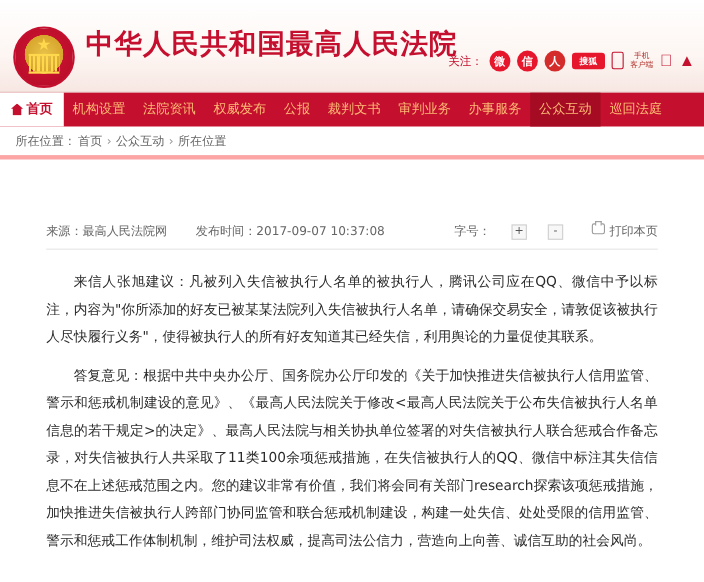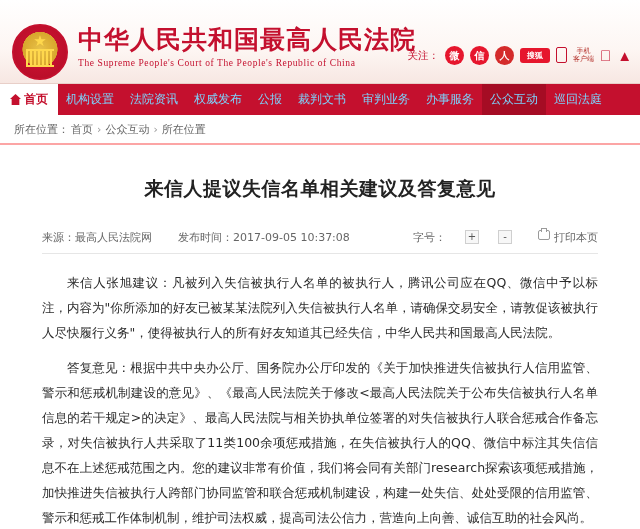--- a/index.html
+++ b/index.html
@@ -115,21 +115,21 @@
     background: #c4102e;
     display: flex;
     align-items: stretch;
     font-family: "DejaVu Sans", sans-serif;
     font-size: 12px;
   }
   .nav-item {
     display: flex;
     align-items: center;
     justify-content: center;
-    color: #7dd3fc;
+    color: #fdba74;
     padding: 0 8px;
     white-space: nowrap;
     cursor: pointer;
   }
   .nav-item.home {
     background: #ffffff;
     color: #c4102e;
     font-weight: bold;
     padding: 0 10px;
     gap: 3px;
@@ -140,21 +140,21 @@
   .home-ico {
     display: inline-block;
     width: 11px; height: 11px;
     background: #c4102e;
     clip-path: polygon(50% 0%, 100% 45%, 85% 45%, 85% 100%, 15% 100%, 15% 45%, 0% 45%);
   }
 
   
   .breadcrumb {
     height: 30px;
-    border-bottom: 2px solid #fca5a5;
+    border-bottom: 4px solid #fca5a5;
     display: flex;
     align-items: center;
     padding: 0 14px;
     font-size: 11px;
     color: #666;
     font-family: "DejaVu Sans", sans-serif;
     gap: 2px;
   }
   .breadcrumb a { color: #666; text-decoration: none; }
   .bc-sep { color: #999; margin: 0 2px; }
@@ -220,21 +220,20 @@
   }
   .art-body p { margin: 0 0 10px 0; text-indent: 2em; }
 </style>
 </head>
 <body>
 
 <div class="header">
   <div class="emblem"></div>
   <div class="titles">
     <div class="title-cn">中华人民共和国最高人民法院</div>
-    <div class="title-en">The Supreme People's Court of The People's Republic of China</div>
   </div>
 
   <div class="follow-bar">
     <span class="follow-label">关注：</span>
     <span class="social s-weibo">微</span>
     <span class="social s-wechat">信</span>
     <span class="social s-people">人</span>
     <span class="social s-sohu">搜狐</span>
     <span class="mini-col">
       <span class="mini-icon"></span>
@@ -268,38 +267,37 @@
 <div class="breadcrumb">
   <span>所在位置：</span>
   <a href="#">首页</a>
   <span class="bc-sep">›</span>
   <a href="#">公众互动</a>
   <span class="bc-sep">›</span>
   <a href="#">所在位置</a>
 </div>
 
 <div class="article">
-  <div class="art-title">来信人提议失信名单相关建议及答复意见</div>
 
   <div class="art-meta">
     <span>
       <span>来源：</span><span>最高人民法院网</span>
     </span>
     <span>
-      <span>发布时间：</span><span>2017-09-05 10:37:08</span>
+      <span>发布时间：</span><span>2017-09-07 10:37:08</span>
     </span>
     <span class="meta-spacer"></span>
     <span class="fontsize-group">
       <span>字号：</span>
       <span class="fs-btn">+</span>
       <span class="fs-btn">-</span>
     </span>
     <span class="print-group">
       <span class="print-ico"></span>
       <span>打印本页</span>
     </span>
   </div>
 
   <div class="art-body">
-    <p>来信人张旭建议：凡被列入失信被执行人名单的被执行人，腾讯公司应在QQ、微信中予以标注，内容为"你所添加的好友已被某某法院列入失信被执行人名单，请确保交易安全，请敦促该被执行人尽快履行义务"，使得被执行人的所有好友知道其已经失信，中华人民共和国最高人民法院。</p>
+    <p>来信人张旭建议：凡被列入失信被执行人名单的被执行人，腾讯公司应在QQ、微信中予以标注，内容为"你所添加的好友已被某某法院列入失信被执行人名单，请确保交易安全，请敦促该被执行人尽快履行义务"，使得被执行人的所有好友知道其已经失信，利用舆论的力量促使其联系。</p>
     <p>答复意见：根据中共中央办公厅、国务院办公厅印发的《关于加快推进失信被执行人信用监管、警示和惩戒机制建设的意见》、《最高人民法院关于修改&lt;最高人民法院关于公布失信被执行人名单信息的若干规定&gt;的决定》、最高人民法院与相关协执单位签署的对失信被执行人联合惩戒合作备忘录，对失信被执行人共采取了11类100余项惩戒措施，在失信被执行人的QQ、微信中标注其失信信息不在上述惩戒范围之内。您的建议非常有价值，我们将会同有关部门research探索该项惩戒措施，加快推进失信被执行人跨部门协同监管和联合惩戒机制建设，构建一处失信、处处受限的信用监管、警示和惩戒工作体制机制，维护司法权威，提高司法公信力，营造向上向善、诚信互助的社会风尚。</p>
   </div>
 </div>
 
 </body></html>

